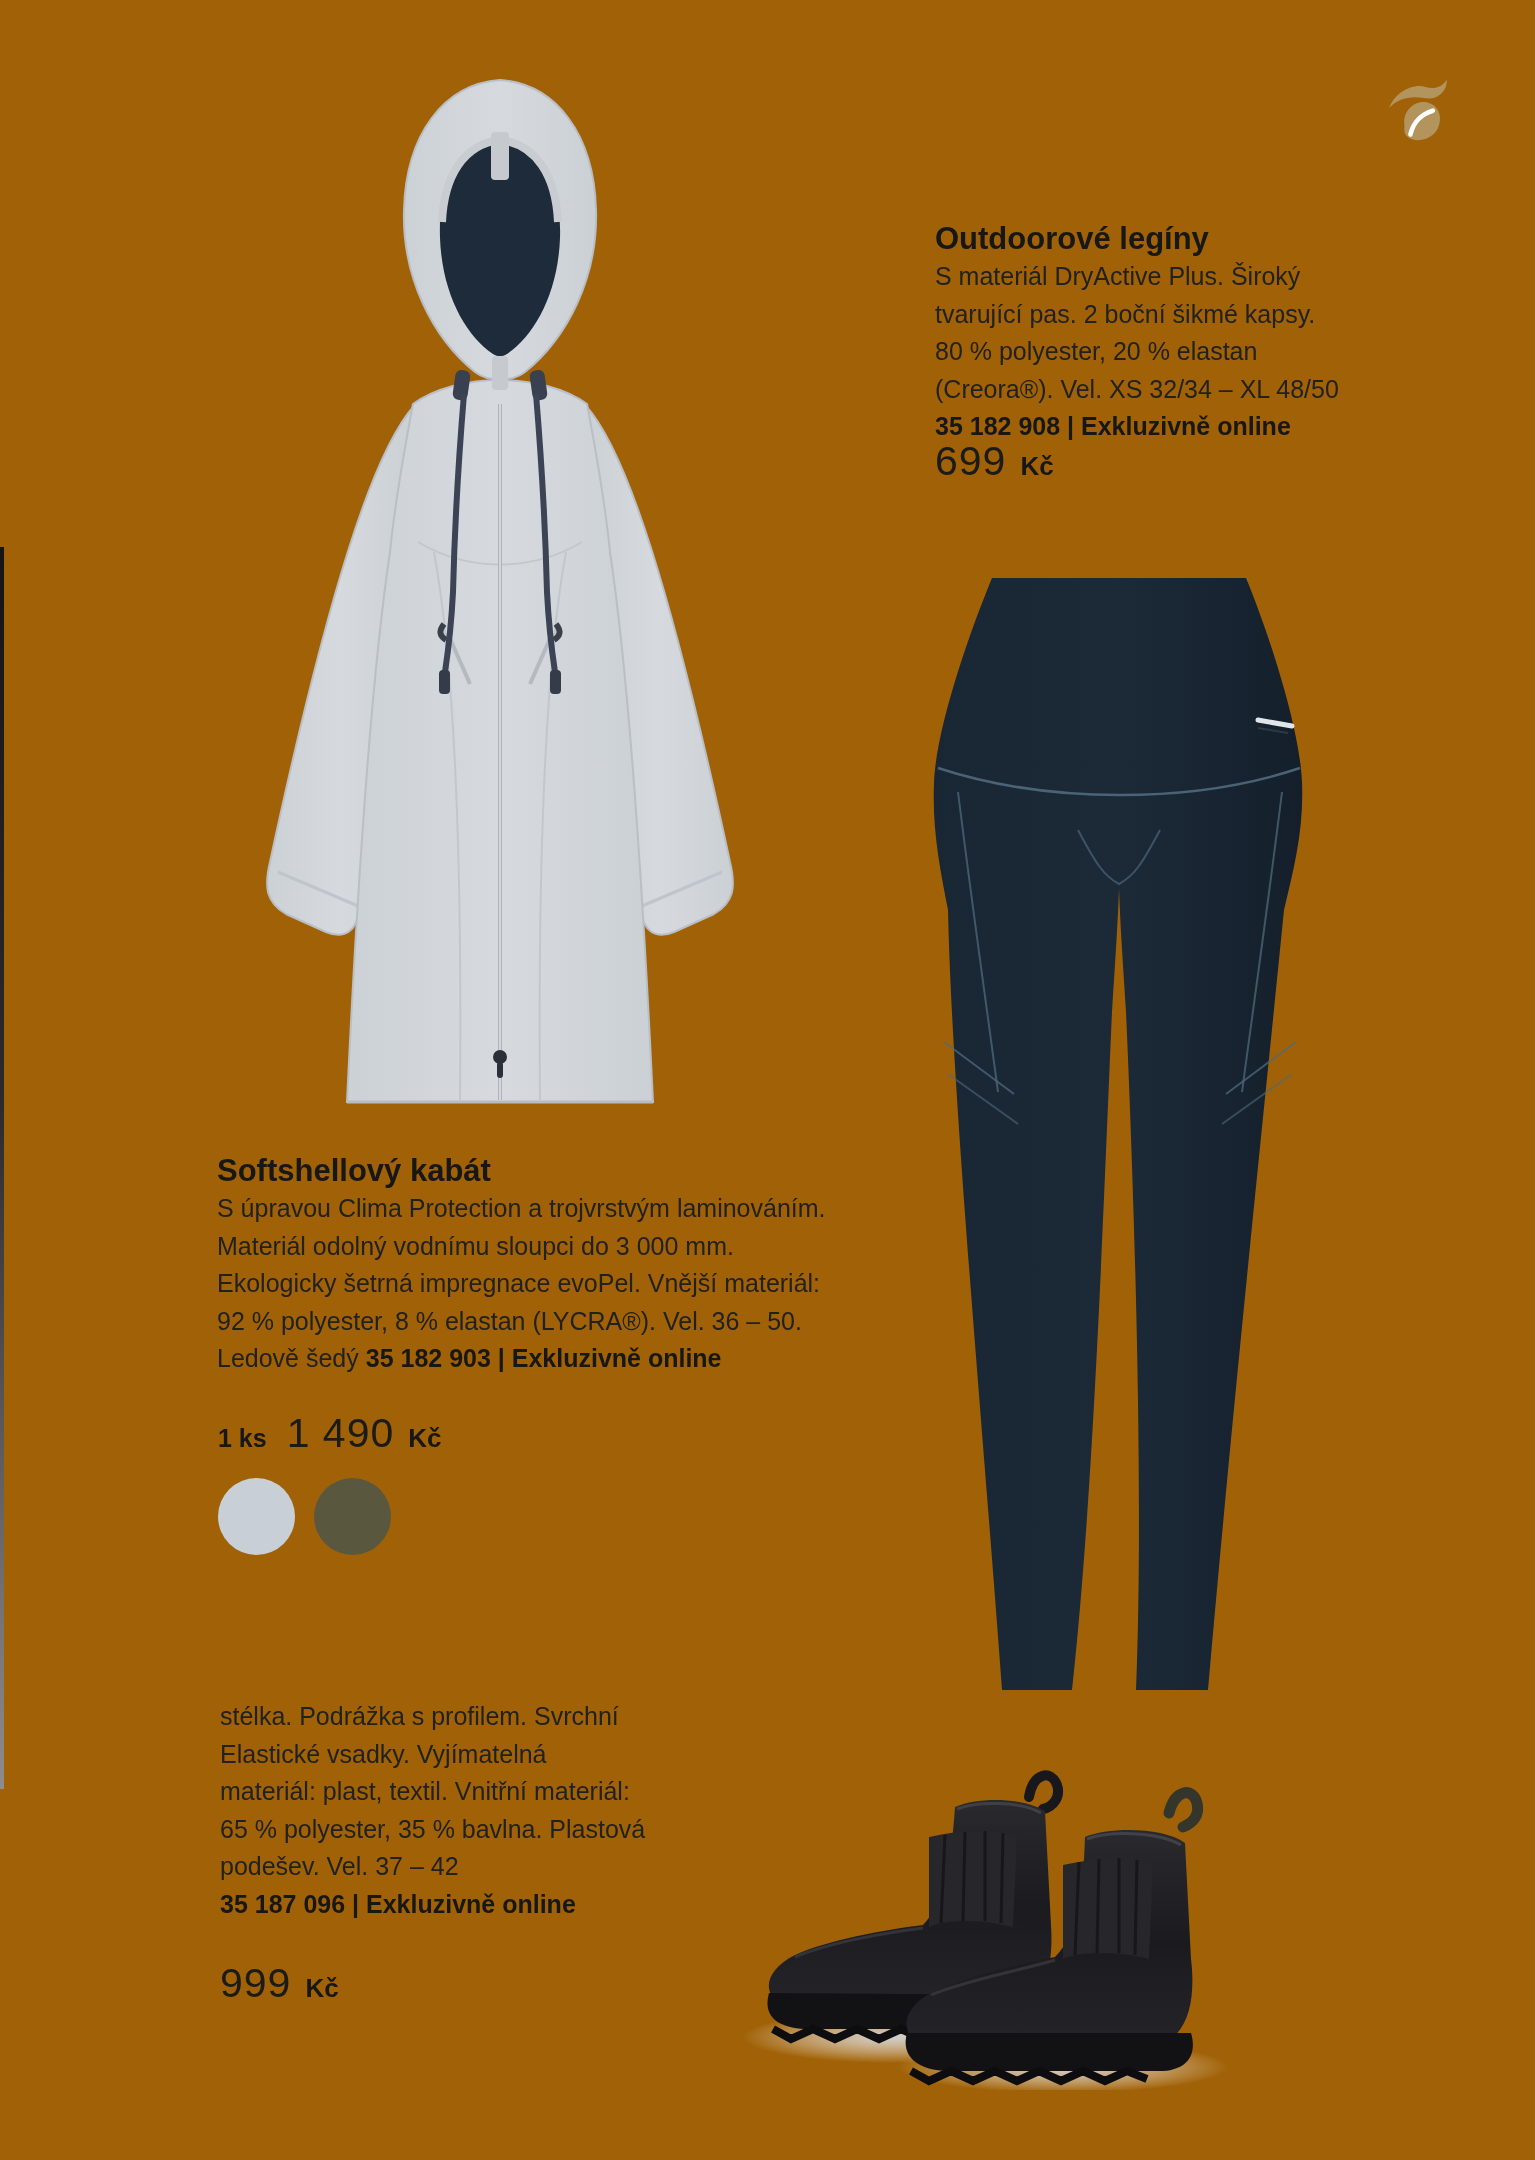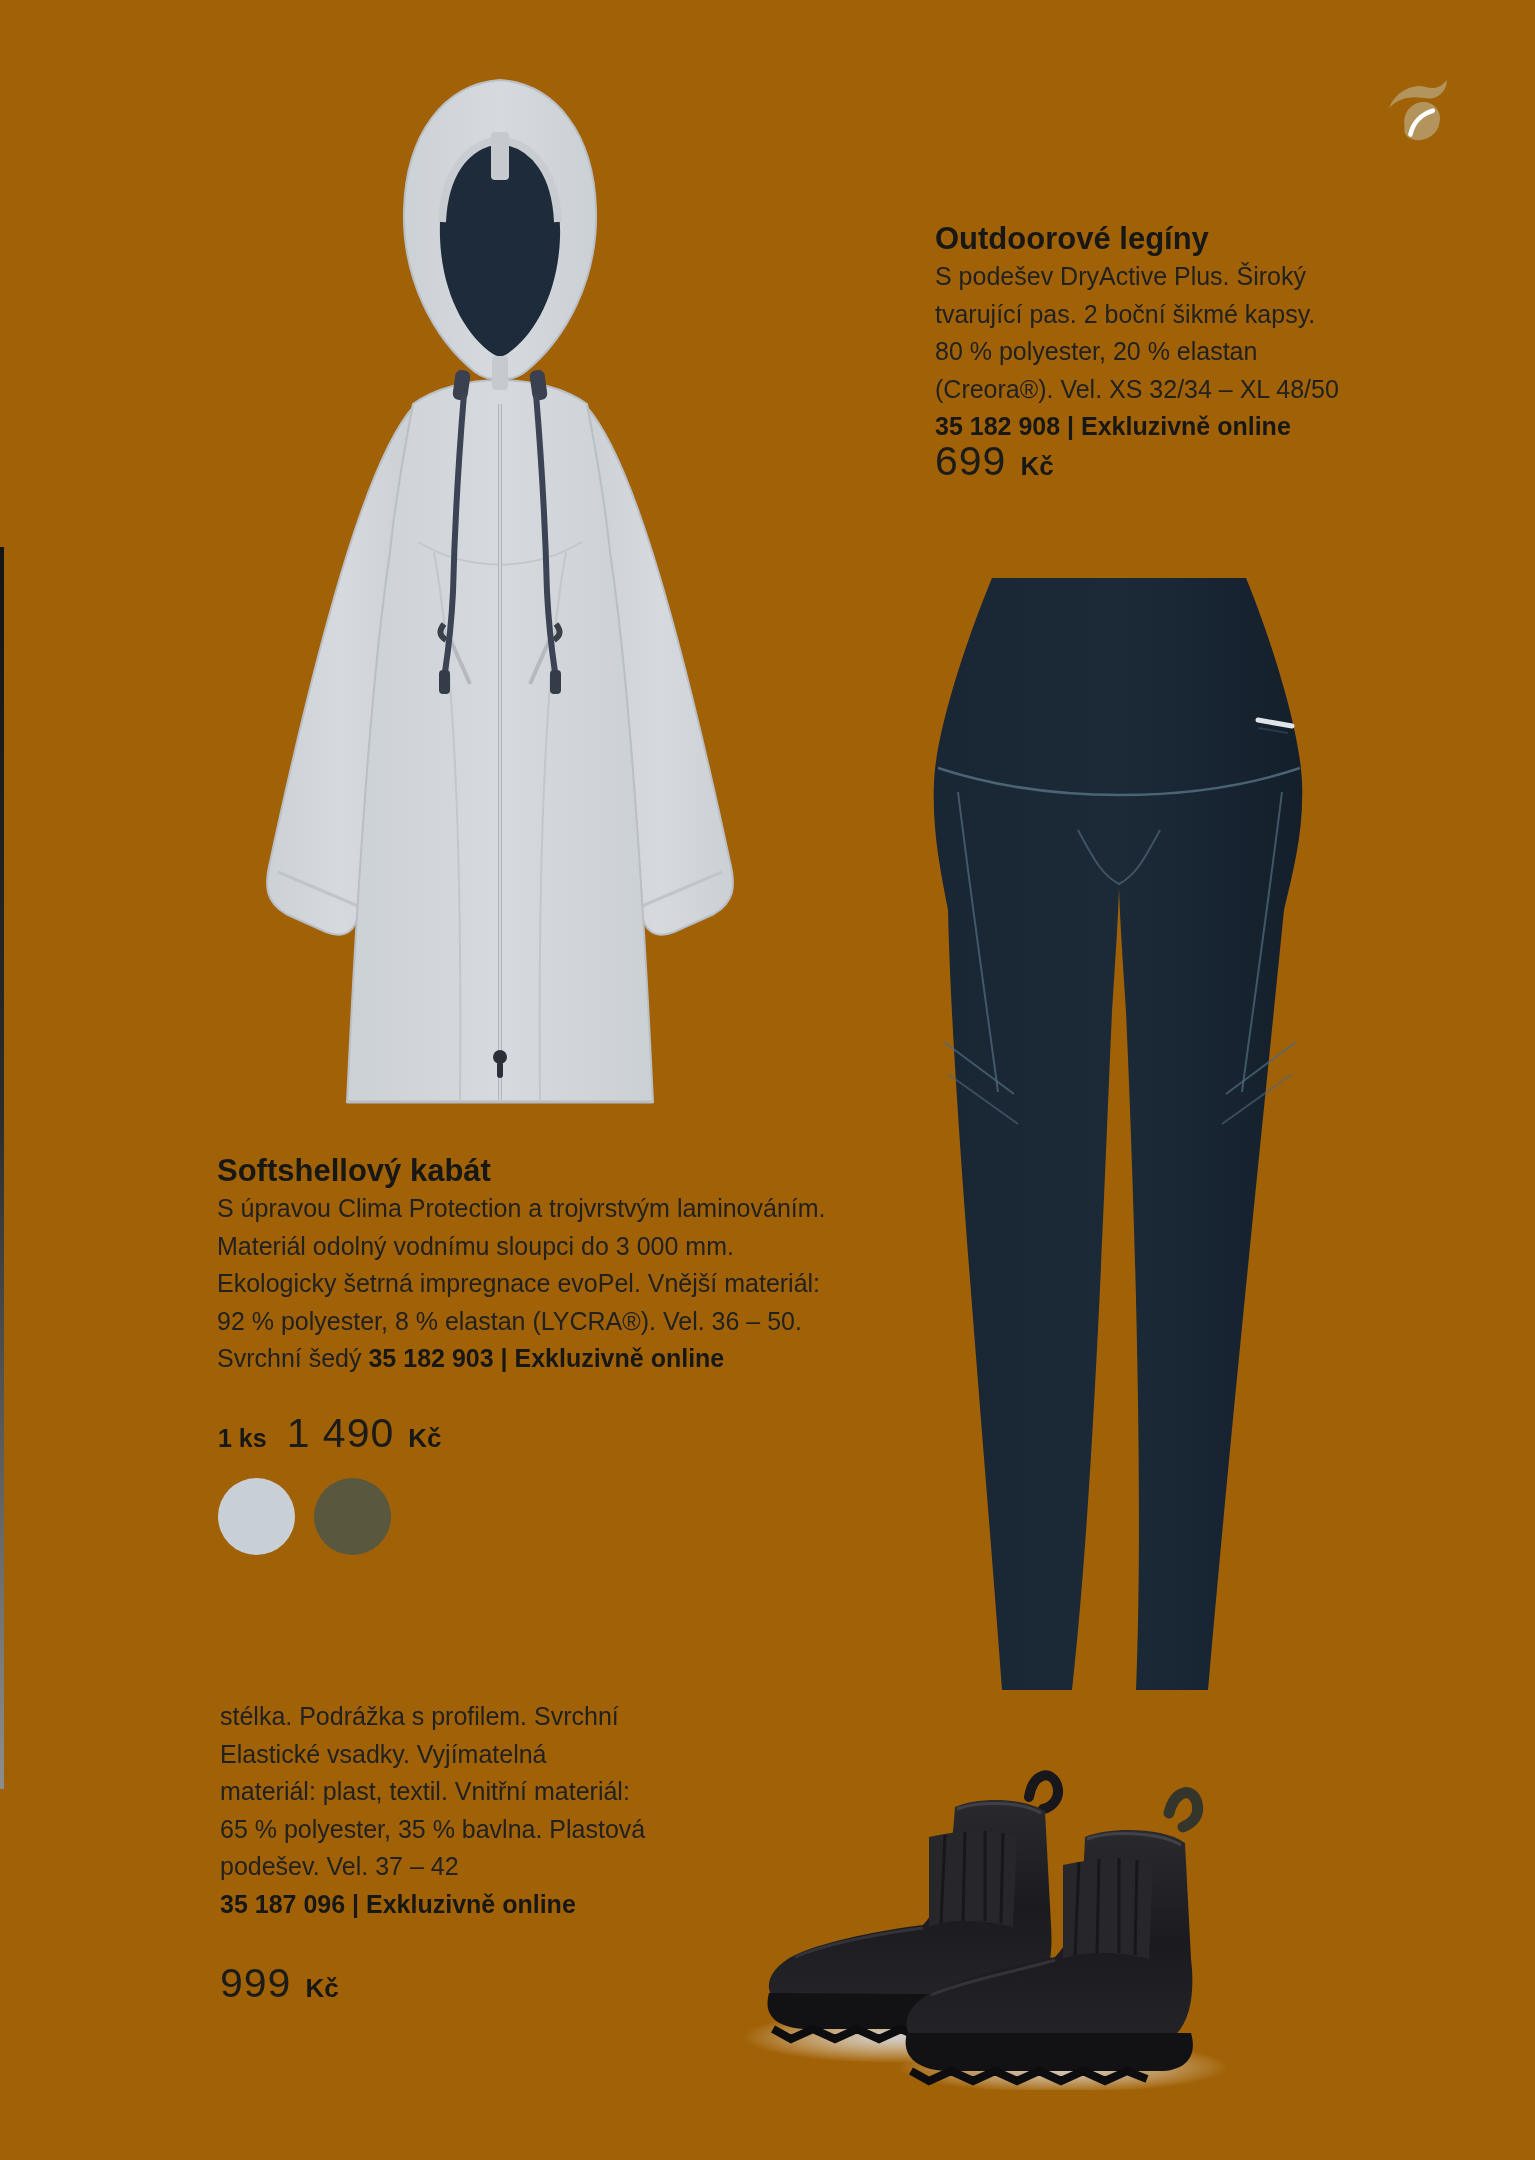--- a/index.html
+++ b/index.html
@@ -154,38 +154,38 @@
       <path d="M346,117 L342,210 M366,114 L364,208 M386,113 L386,208 M404,115 L402,210" stroke="#17171b" stroke-width="3"></path>
       <path d="M354,94 C376,86 424,86 448,100" stroke="#474750" stroke-width="3" fill="none" opacity="0.8"></path>
       <path d="M198,250 C230,236 285,226 322,215" stroke="#3c3c43" stroke-width="3" fill="none" opacity="0.7"></path>
       <path d="M174,288 C168,310 182,324 212,326 L430,326 C456,324 464,308 458,288 Z" fill="#121215"></path>
       <path d="M178,326 l18,10 22,-10 22,10 22,-10 22,10 22,-10 22,10 22,-10 22,10 22,-10 20,8" stroke="#0d0d10" stroke-width="8" fill="none"></path>
     </svg>
   </div>
 
   <section class="info" style="left:935px;top:220px;width:470px;">
     <h2>Outdoorové legíny</h2>
-    <p class="line">S podešev DryActive Plus. Široký</p>
+    <p class="line">S materiál DryActive Plus. Široký</p>
     <p class="line">tvarující pas. 2 boční šikmé kapsy.</p>
     <p class="line">80 % polyester, 20 % elastan</p>
     <p class="line">(Creora®). Vel. XS 32/34 – XL 48/50</p>
     <p class="art">35 182 908 | Exkluzivně online</p>
   </section>
   <div class="price-row" style="left:935px;top:438px;text-align:right;">
     <span class="price-big">699</span>
       <span class="price-cur">Kč</span>
   </div>
 
   <section class="info" style="left:217px;top:1152px;width:720px;">
     <h2>Softshellový kabát</h2>
     <p class="line">S úpravou Clima Protection a trojvrstvým laminováním.</p>
     <p class="line">Materiál odolný vodnímu sloupci do 3 000 mm.</p>
     <p class="line">Ekologicky šetrná impregnace evoPel. Vnější materiál:</p>
     <p class="line">92 % polyester, 8 % elastan (LYCRA®). Vel. 36 – 50.</p>
-    <p class="variant"><span>Svrchní šedý</span> <b>35 182 903 | Exkluzivně online</b></p>
+    <p class="variant"><span>Ledově šedý</span> <b>35 182 903 | Exkluzivně online</b></p>
   </section>
   <div class="price-row" style="left:218px;top:1410px;">
     <span class="price-unit">1 ks</span>
       <span class="price-big">1 490</span>
       <span class="price-cur">Kč</span>
   </div>
   <div class="swatch-row" style="left:218px;top:1478px;">
     <span class="swatch" style="background: rgb(201, 207, 215);"></span>
     <span class="swatch" style="background: rgb(90, 87, 63);"></span>
   </div>

